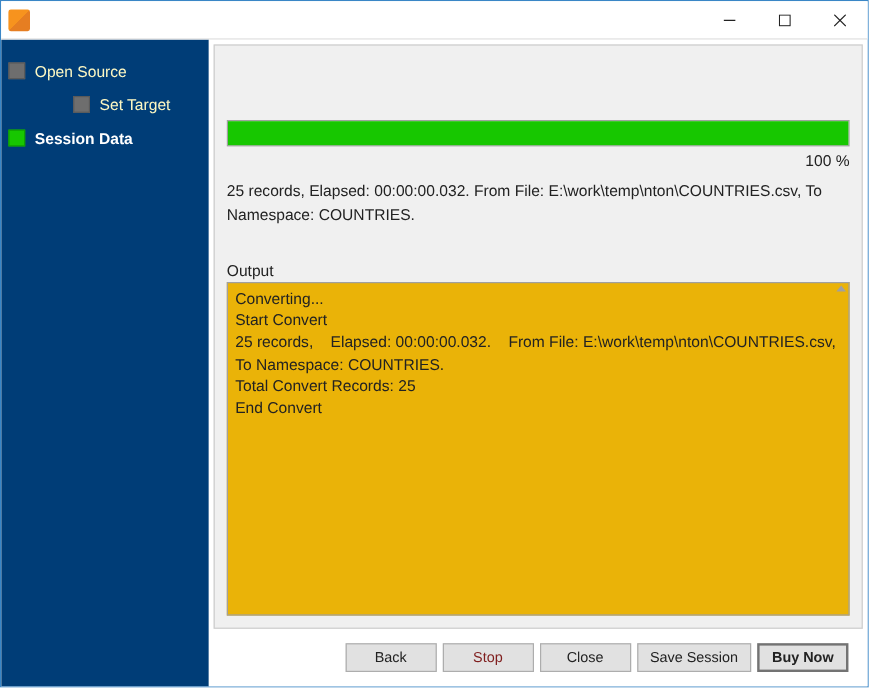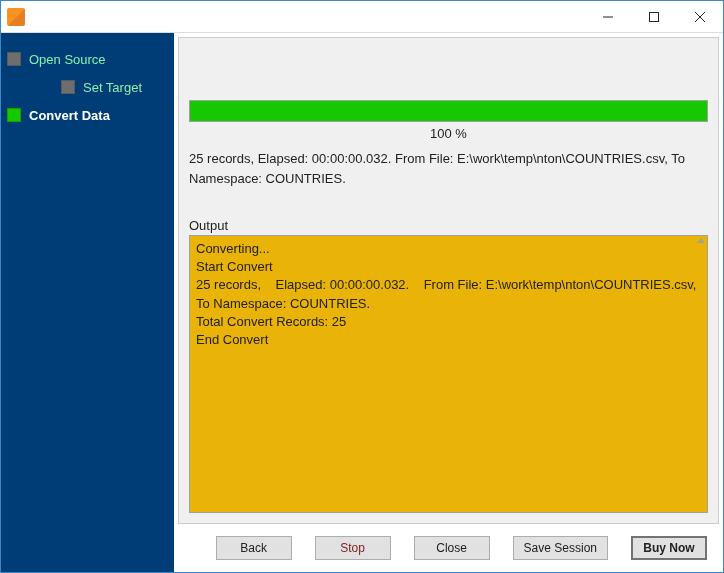--- a/index.html
+++ b/index.html
@@ -83,21 +83,21 @@
       border-color: #0fa000;
     }
     .tree-label {
       color: #fff;
       white-space: nowrap;
     }
     .tree-label.active {
       font-weight: bold;
     }
     .tree-label.link {
-      color: #86efac;
+      color: #fef9c3;
     }
     .tree-child {
       margin-left: 22px;
       justify-content: center;
     }
     .main {
       flex: 1;
       display: flex;
       flex-direction: column;
       background: #fff;
@@ -119,21 +119,21 @@
       height: 22px;
       border: 1px solid #a0a0a0;
       background: #e6e6e6;
       position: relative;
     }
     .progress-bar-inner {
       height: 100%;
       background: #17c700;
     }
     .progress-percent {
-      text-align: center;
+      text-align: right;
       font-size: 13px;
       margin-top: 4px;
       color: #222;
     }
     .summary-text {
       margin-top: 8px;
       font-size: 13px;
       color: #222;
       line-height: 1.5;
     }
@@ -169,21 +169,21 @@
       border-left: 4px solid transparent;
       border-right: 4px solid transparent;
       border-bottom: 5px solid #a0a0a0;
     }
     .button-row {
       height: 48px;
       display: flex;
       align-items: center;
       justify-content: flex-end;
       padding-right: 16px;
-      gap: 23px;
+      gap: 5px;
     }
     .btn {
       height: 24px;
       min-width: 76px;
       padding: 0 10px;
       background: #e1e1e1;
       border: 1px solid #adadad;
       font-size: 12px;
       color: #222;
       cursor: pointer;
@@ -234,21 +234,21 @@
       <div class="tree-item">
         <div class="tree-box"></div>
         <span class="tree-label link">Open Source</span>
       </div>
       <div class="tree-item tree-child">
         <div class="tree-box"></div>
         <span class="tree-label link">Set Target</span>
       </div>
       <div class="tree-item">
         <div class="tree-box active"></div>
-        <span class="tree-label active">Convert Data</span>
+        <span class="tree-label active">Session Data</span>
       </div>
     </div>
 
     <div class="main">
       <div class="content">
 
         <div class="progress-area">
           <div class="progress-bar-outer">
             <div class="progress-bar-inner" style="width:100%"></div>
           </div>

